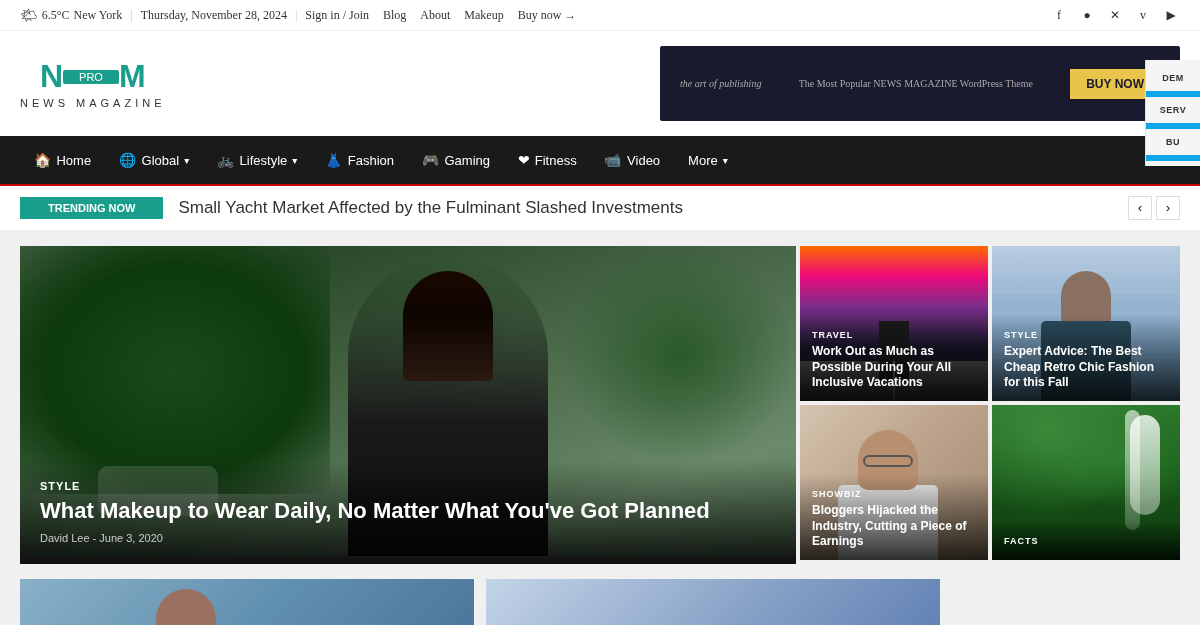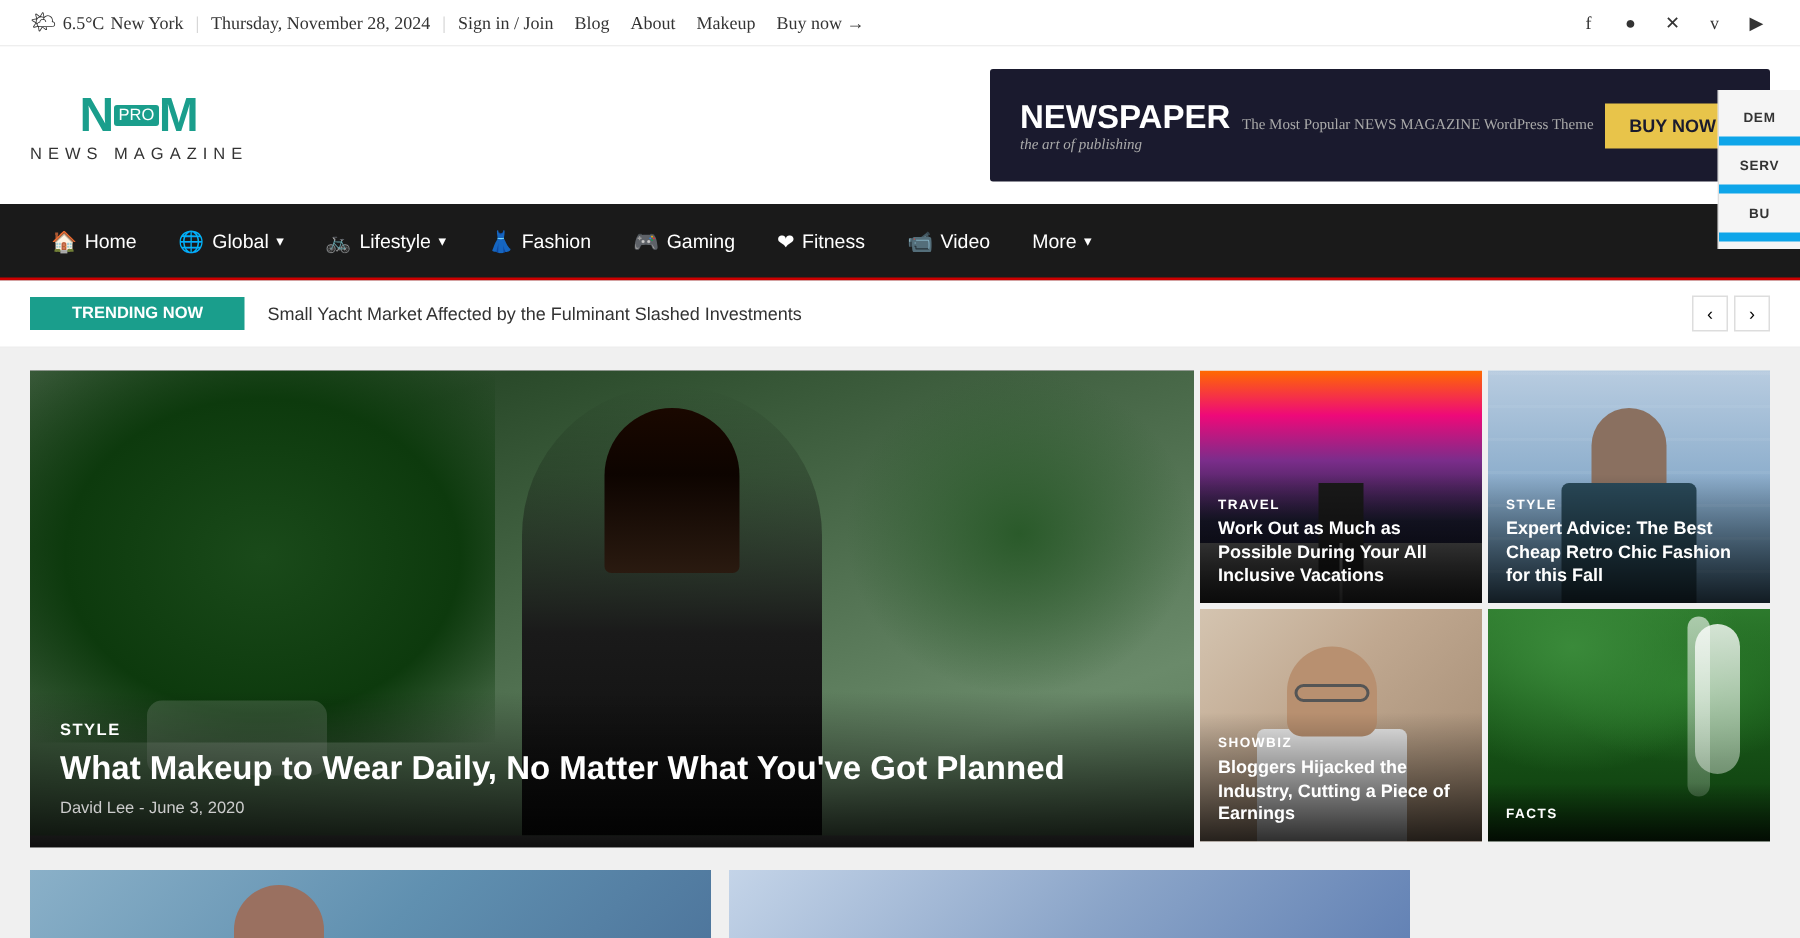--- a/index.html
+++ b/index.html
@@ -99,21 +99,21 @@
     }
     .trending-label {
       background: #1a9e8c;
       color: white;
       font-size: 11px;
       font-weight: bold;
       padding: 5px 28px;
       font-family: Arial, sans-serif;
       white-space: nowrap;
     }
-    .trending-text { font-size: 12px; color: #333; flex: 1; font-family: Arial, sans-serif; }
+    .trending-text { font-size: 17px; color: #333; flex: 1; font-family: Arial, sans-serif; }
     .trending-nav { display: flex; gap: 4px; }
     .trending-btn {
       width: 24px;
       height: 24px;
       border: 1px solid #ddd;
       background: white;
       cursor: pointer;
       display: flex;
       align-items: center;
       justify-content: center;
@@ -375,29 +375,28 @@
     <span class="social-icon">✕</span>
     <span class="social-icon">v</span>
     <span class="social-icon">▶</span>
   </div>
 </div>
 
 <div class="header">
   <div class="logo">
     <div class="logo-svg">
       <span style="font-size:32px;font-weight:900;color:#1a9e8c;font-family:Arial Black,sans-serif;">N</span>
-      <span style="font-size:11px;background:#1a9e8c;color:white;padding:1px 3px;border-radius:2px;vertical-align:super;font-family:Arial,sans-serif;">PRO</span>
+      <span style="font-size:11px;background:#1a9e8c;color:white;padding:1px 16px;border-radius:2px;vertical-align:super;font-family:Arial,sans-serif;">PRO</span>
       <span style="font-size:32px;font-weight:900;color:#1a9e8c;font-family:Arial Black,sans-serif;">M</span>
     </div>
     <div class="logo-sub">NEWS  MAGAZINE</div>
   </div>
 
   <div class="ad-placeholder">
     <div class="ad-left">
-      <div class="ad-title">NEWSPAPER</div>
       <div class="ad-sub">the art of publishing</div>
     </div>
     <div class="ad-middle">
       <span>The Most Popular NEWS MAGAZINE WordPress Theme</span>
     </div>
     <button class="ad-buy-btn">BUY NOW</button>
   </div>
 </div>
 
 <nav class="nav">

